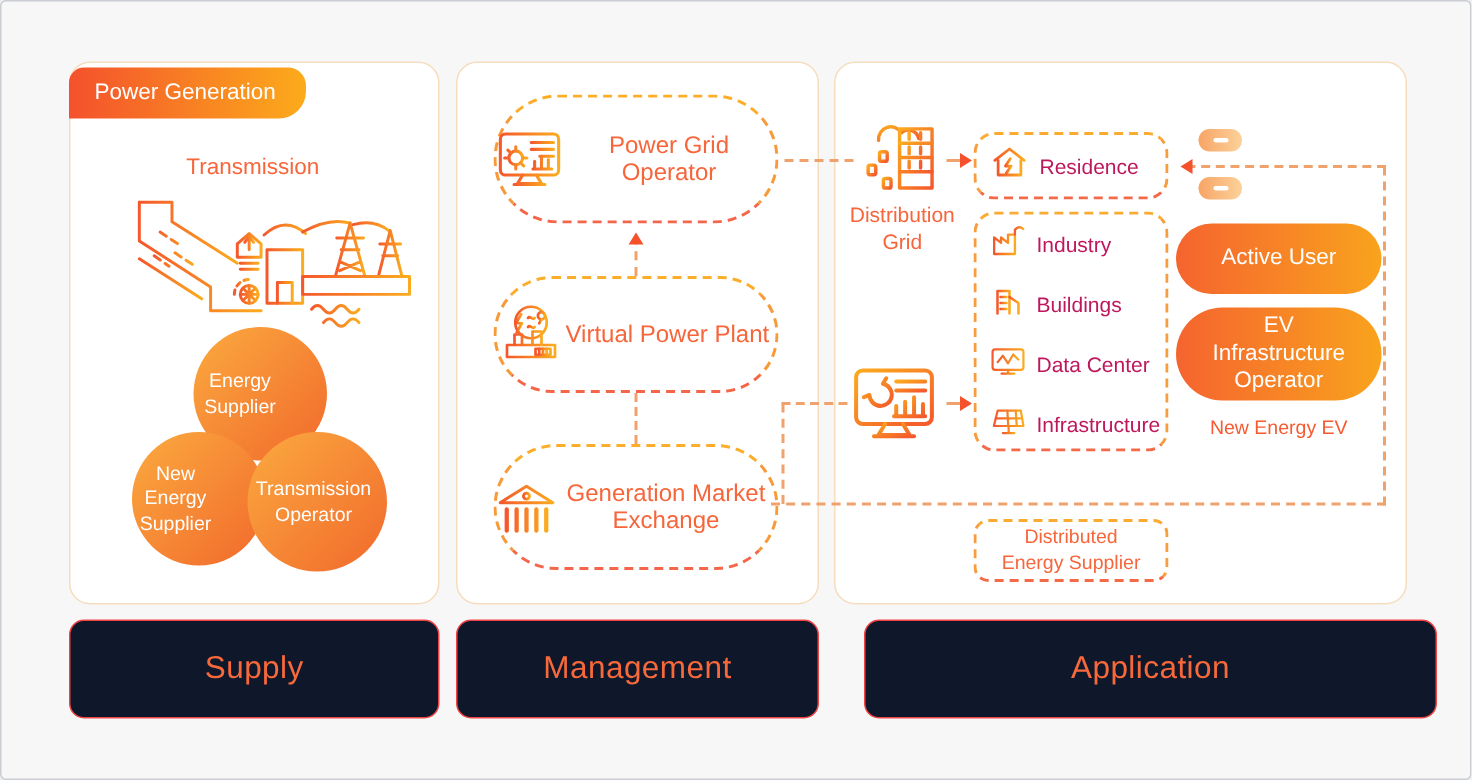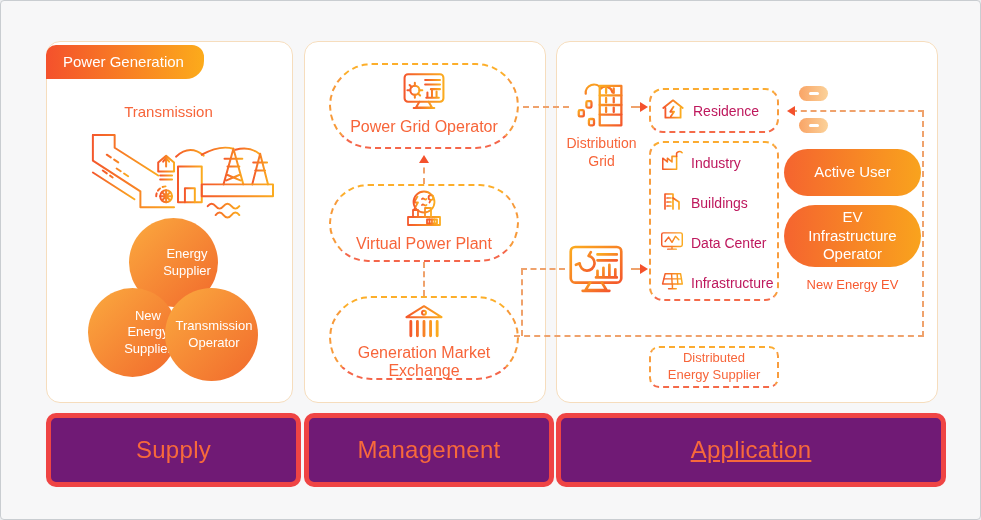--- a/index.html
+++ b/index.html
@@ -5,41 +5,41 @@
   html,body{margin:0;padding:0;background:#eceef0;}
   .stage{
     position:relative;width:979px;height:518px;margin:0 auto;
     background:#f7f7f8;border:1px solid #c9cdd1;border-radius:4px;
     font-family:"Liberation Sans", sans-serif;overflow:hidden;
   }
   .card{
     position:absolute;background:#ffffff;border:1px solid #f6ddbd;border-radius:14px;
   }
   .footer-card{
-    position:absolute;top:412px;height:64px;background:#701a75;
-    border:5px solid #ef4444;border-radius:10px;
+    position:absolute;top:412px;height:64px;background:#0f172a;
+    border:1px solid #ef4444;border-radius:10px;
     display:flex;align-items:center;justify-content:center;
-    color:#f7693b;font-size:24px;letter-spacing:.3px;
+    color:#f7693b;font-size:21px;letter-spacing:.3px;
   }
   .badge{
     position:absolute;left:45px;top:44px;padding:8px 20px 9px 17px;
     background:linear-gradient(90deg,#f4512c,#fcab1b);
     border-radius:10px 12px 18px 0;color:#ffffff;font-size:15px;
   }
   .sec-label{position:absolute;color:#f7653a;text-align:center;}
   .circle{
     position:absolute;border-radius:50%;
     background:linear-gradient(135deg,#fbaa3f,#f1692c);
-    display:flex;align-items:center;justify-content:flex-end;text-align:center;
+    display:flex;align-items:center;justify-content:flex-start;text-align:center;
     color:#ffffff;font-size:13px;line-height:1.25;
   }
   .mnode{
     position:absolute;left:328px;width:190px;box-sizing:border-box;
     border:2px dashed #f79a3a;border-top-color:#fcae2a;border-bottom-color:#f4664a;
-    border-radius:44px;display:flex;flex-direction:column;align-items:center;
+    border-radius:44px;display:flex;flex-direction:row;align-items:center;
     justify-content:flex-start;background:transparent;
   }
   .mnode .lbl{color:#f7653a;font-size:16px;text-align:center;line-height:1.15;margin-top:2px;}
   .dash-box{
     position:absolute;box-sizing:border-box;
     border:2px dashed #f89d3e;border-top-color:#fbab31;border-bottom-color:#f46a49;
     border-radius:14px;
   }
   .row-item{display:flex;align-items:center;height:40px;padding-left:9px;gap:7px;}
   .row-item .lbl{color:#be185d;font-size:14px;white-space:nowrap;}
@@ -300,17 +300,17 @@
     <span style="width:110px;">EV Infrastructure Operator</span>
   </div>
   <div class="sec-label" style="left:783px;top:276px;width:137px;font-size:13px;color:#f75a30;">New Energy EV</div>
 
   <div class="footer-card" style="left:45px;width:245px;">
     <span>Supply</span>
   </div>
   <div class="footer-card" style="left:303px;width:240px;">
     <span>Management</span>
   </div>
-  <div class="footer-card" style="left:555px;width:380px;text-decoration:underline;">
+  <div class="footer-card" style="left:575px;width:380px;">
     <span>Application</span>
   </div>
 
 </div>
 
 </body></html>

